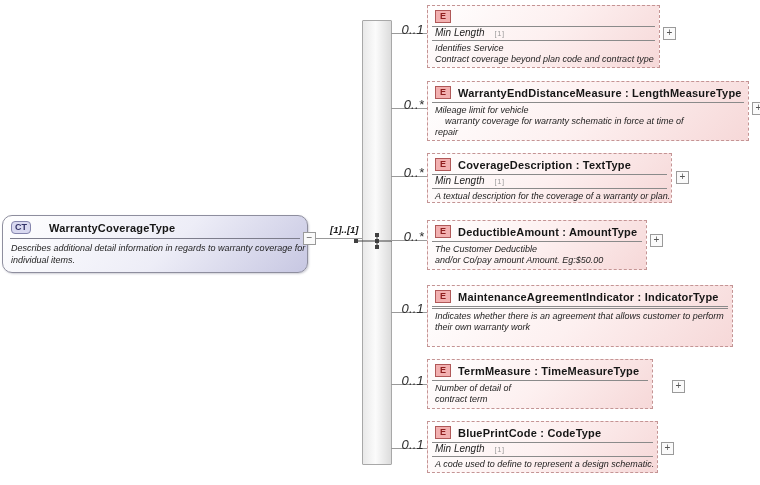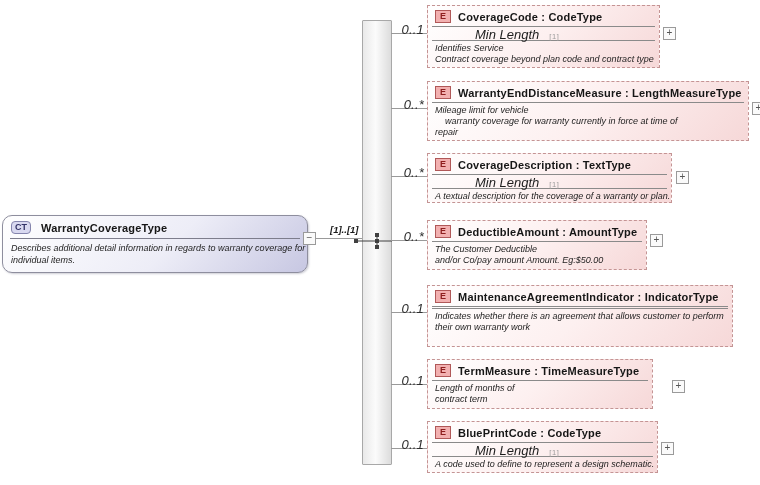--- a/index.html
+++ b/index.html
@@ -7,21 +7,21 @@
     position:relative; width:760px; height:485px; background:#ffffff;
     font-family:"Liberation Sans", sans-serif; overflow:hidden;
   }
   
   .ctbox {
     position:absolute; left:2px; top:215px; width:304px; height:56px;
     border:1px solid #8e8e9e; border-radius:10px;
     background:linear-gradient(135deg,#ffffff 0%,#ededf7 55%,#c7c7e2 100%);
     box-shadow:1px 1px 2px rgba(60,60,90,0.25);
   }
-  .ctbox .hd { display:flex; align-items:center; gap:10px; padding:5px 8px 2px 8px; }
+  .ctbox .hd { display:flex; align-items:center; gap:18px; padding:5px 8px 2px 8px; }
   .ct-badge {
     font-size:9px; font-weight:bold; color:#333366; background:#d9d9f0;
     border:1px solid #8585ad; border-radius:4px; padding:0 3px; line-height:11px; height:11px;
   }
   .ctbox .name { font-weight:bold; font-size:11px; color:#161616; letter-spacing:0.2px; }
   .ctbox .sep { border-top:1px solid #7d7d8c; margin:2px 7px 0 7px; }
   .ctbox .desc { font-style:italic; font-size:9px; color:#1d1d1d; padding:3px 8px 0 8px; line-height:12px; white-space:pre; }
 
   
   .pm {
@@ -55,21 +55,21 @@
     overflow:hidden;
   }
   .el .hd { display:flex; align-items:center; gap:7px; padding:4px 7px 2px 7px; }
   .e-badge {
     font-size:9px; font-weight:bold; color:#8e1f1f; background:#f2b0b0;
     border:1px solid #b05858; padding:0 4px; line-height:11px; height:11px;
   }
   .el .name { font-weight:bold; font-size:11px; color:#161616; white-space:nowrap; letter-spacing:0.2px; }
   .el .sep { border-top:1px solid #8a8a8a; margin:1px 4px 0 4px; }
   .facet { display:flex; align-items:baseline; gap:10px; padding:0 7px; height:12px; }
-  .facet .fname { font-style:italic; font-size:13px; color:#1d1d1d;margin-left:40px; }
+  .facet .fname { font-style:italic; font-size:10px; color:#1d1d1d; }
   .facet .fval { font-size:7.5px; color:#9a9a9a; letter-spacing:0.6px; }
   .el .desc { font-style:italic; font-size:9px; color:#1d1d1d; padding:2px 7px 0 7px; line-height:11px; white-space:pre; }
 </style>
 </head>
 <body>
 
 <div class="canvas">
 
   <div class="ctbox">
     <div class="hd">
@@ -108,41 +108,40 @@
   <div class="card" style="left:394px; top:97px;">0..*</div>
   <div class="card" style="left:394px; top:165px;">0..*</div>
   <div class="card" style="left:394px; top:229px;">0..*</div>
   <div class="card" style="left:394px; top:301px;">0..1</div>
   <div class="card" style="left:394px; top:373px;">0..1</div>
   <div class="card" style="left:394px; top:437px;">0..1</div>
 
   <div class="el" style="top:5px; width:233px; height:63px;">
     <div class="hd">
       <span class="e-badge">E</span>
-      <span class="name">CoverageCode : CodeType</span>
     </div>
     <div class="sep"></div>
     <div class="facet">
       <span class="fname">Min Length</span>
       <span class="fval">[1]</span>
     </div>
     <div class="sep"></div>
     <div class="desc"><span>Identifies Service</span>
 <span>Contract coverage beyond plan code and contract type</span></div>
   </div>
   <div class="pm" style="left:663px; top:27px;">+</div>
 
   <div class="el" style="top:81px; width:322px; height:60px;">
     <div class="hd">
       <span class="e-badge">E</span>
       <span class="name">WarrantyEndDistanceMeasure : LengthMeasureType</span>
     </div>
     <div class="sep"></div>
     <div class="desc"><span>Mileage limit for vehicle</span>
-<span>    warranty coverage for warranty currently in force at time of</span>
+<span>    warranty coverage for warranty schematic in force at time of</span>
 <span>repair</span></div>
   </div>
   <div class="pm" style="left:752px; top:102px;">+</div>
 
   <div class="el" style="top:153px; width:245px; height:50px;">
     <div class="hd">
       <span class="e-badge">E</span>
       <span class="name">CoverageDescription : TextType</span>
     </div>
     <div class="sep"></div>
@@ -176,21 +175,21 @@
     <div class="desc"><span>Indicates whether there is an agreement that allows customer to perform</span>
 <span>their own warranty work</span></div>
   </div>
 
   <div class="el" style="top:359px; width:226px; height:50px;">
     <div class="hd">
       <span class="e-badge">E</span>
       <span class="name">TermMeasure : TimeMeasureType</span>
     </div>
     <div class="sep"></div>
-    <div class="desc"><span>Length of months of</span>
+    <div class="desc"><span>Number of detail of</span>
 <span>contract term</span></div>
   </div>
   <div class="pm" style="left:672px; top:380px;">+</div>
 
   <div class="el" style="top:421px; width:231px; height:52px;">
     <div class="hd">
       <span class="e-badge">E</span>
       <span class="name">BluePrintCode : CodeType</span>
     </div>
     <div class="sep"></div>

